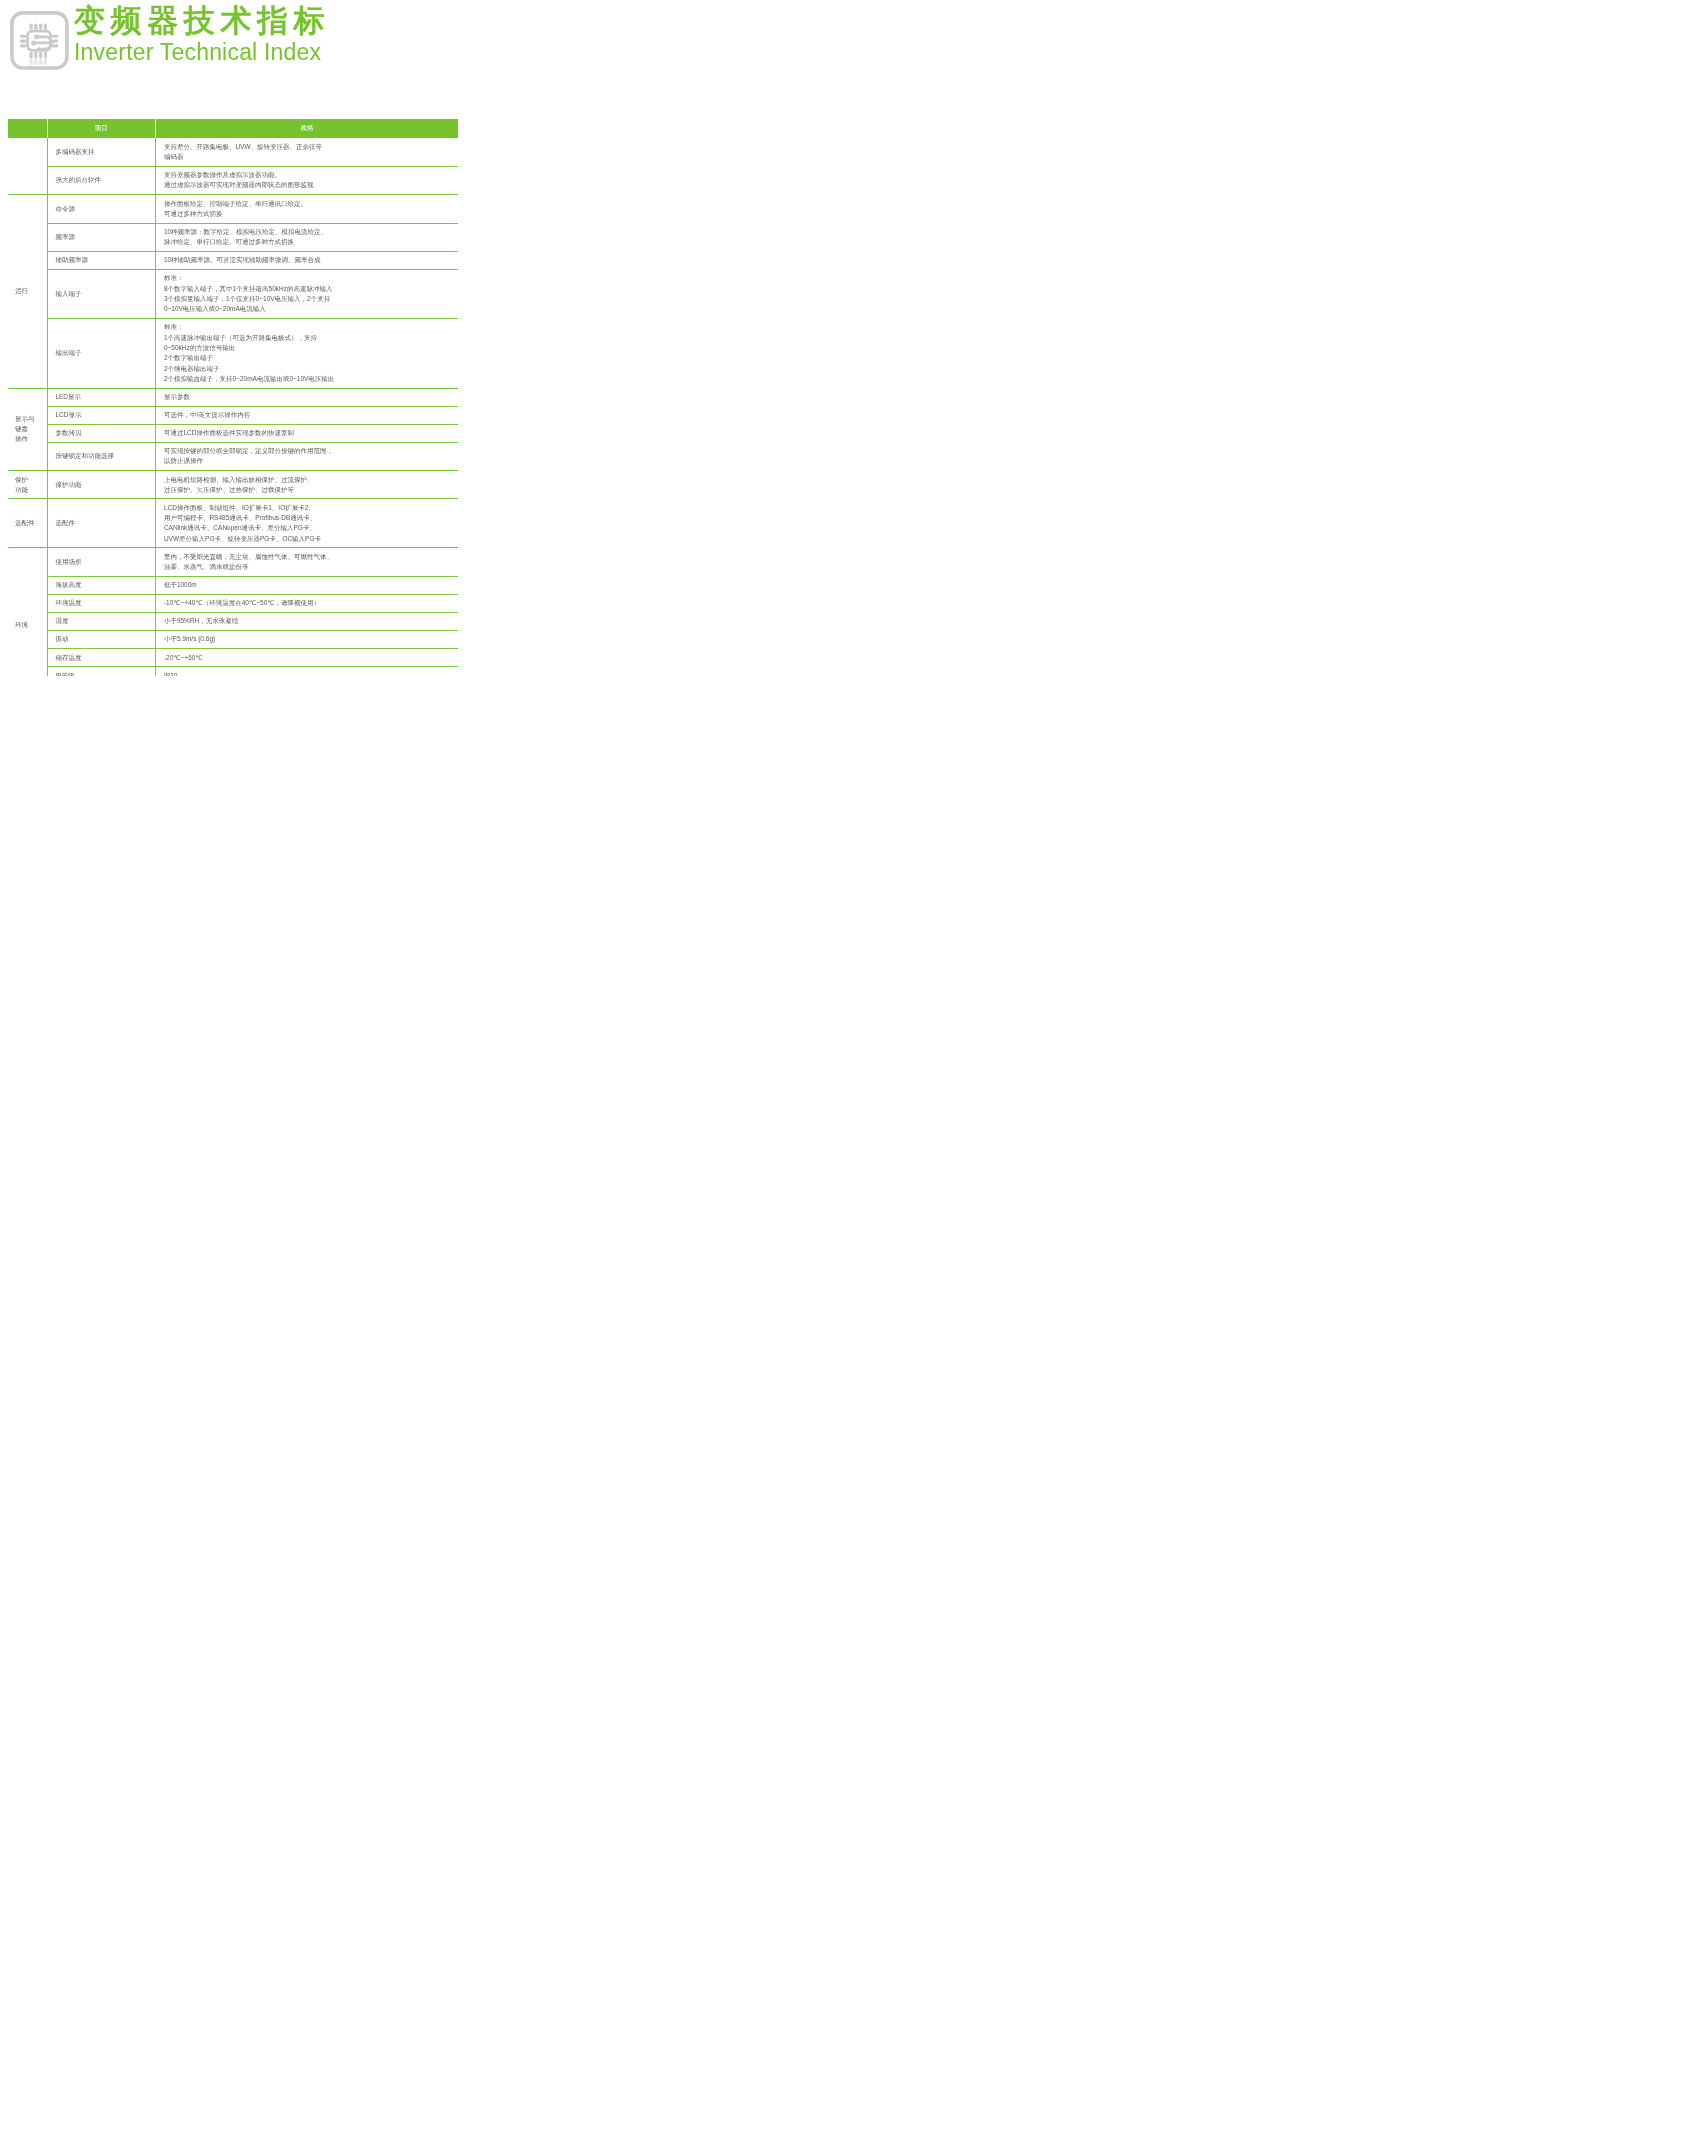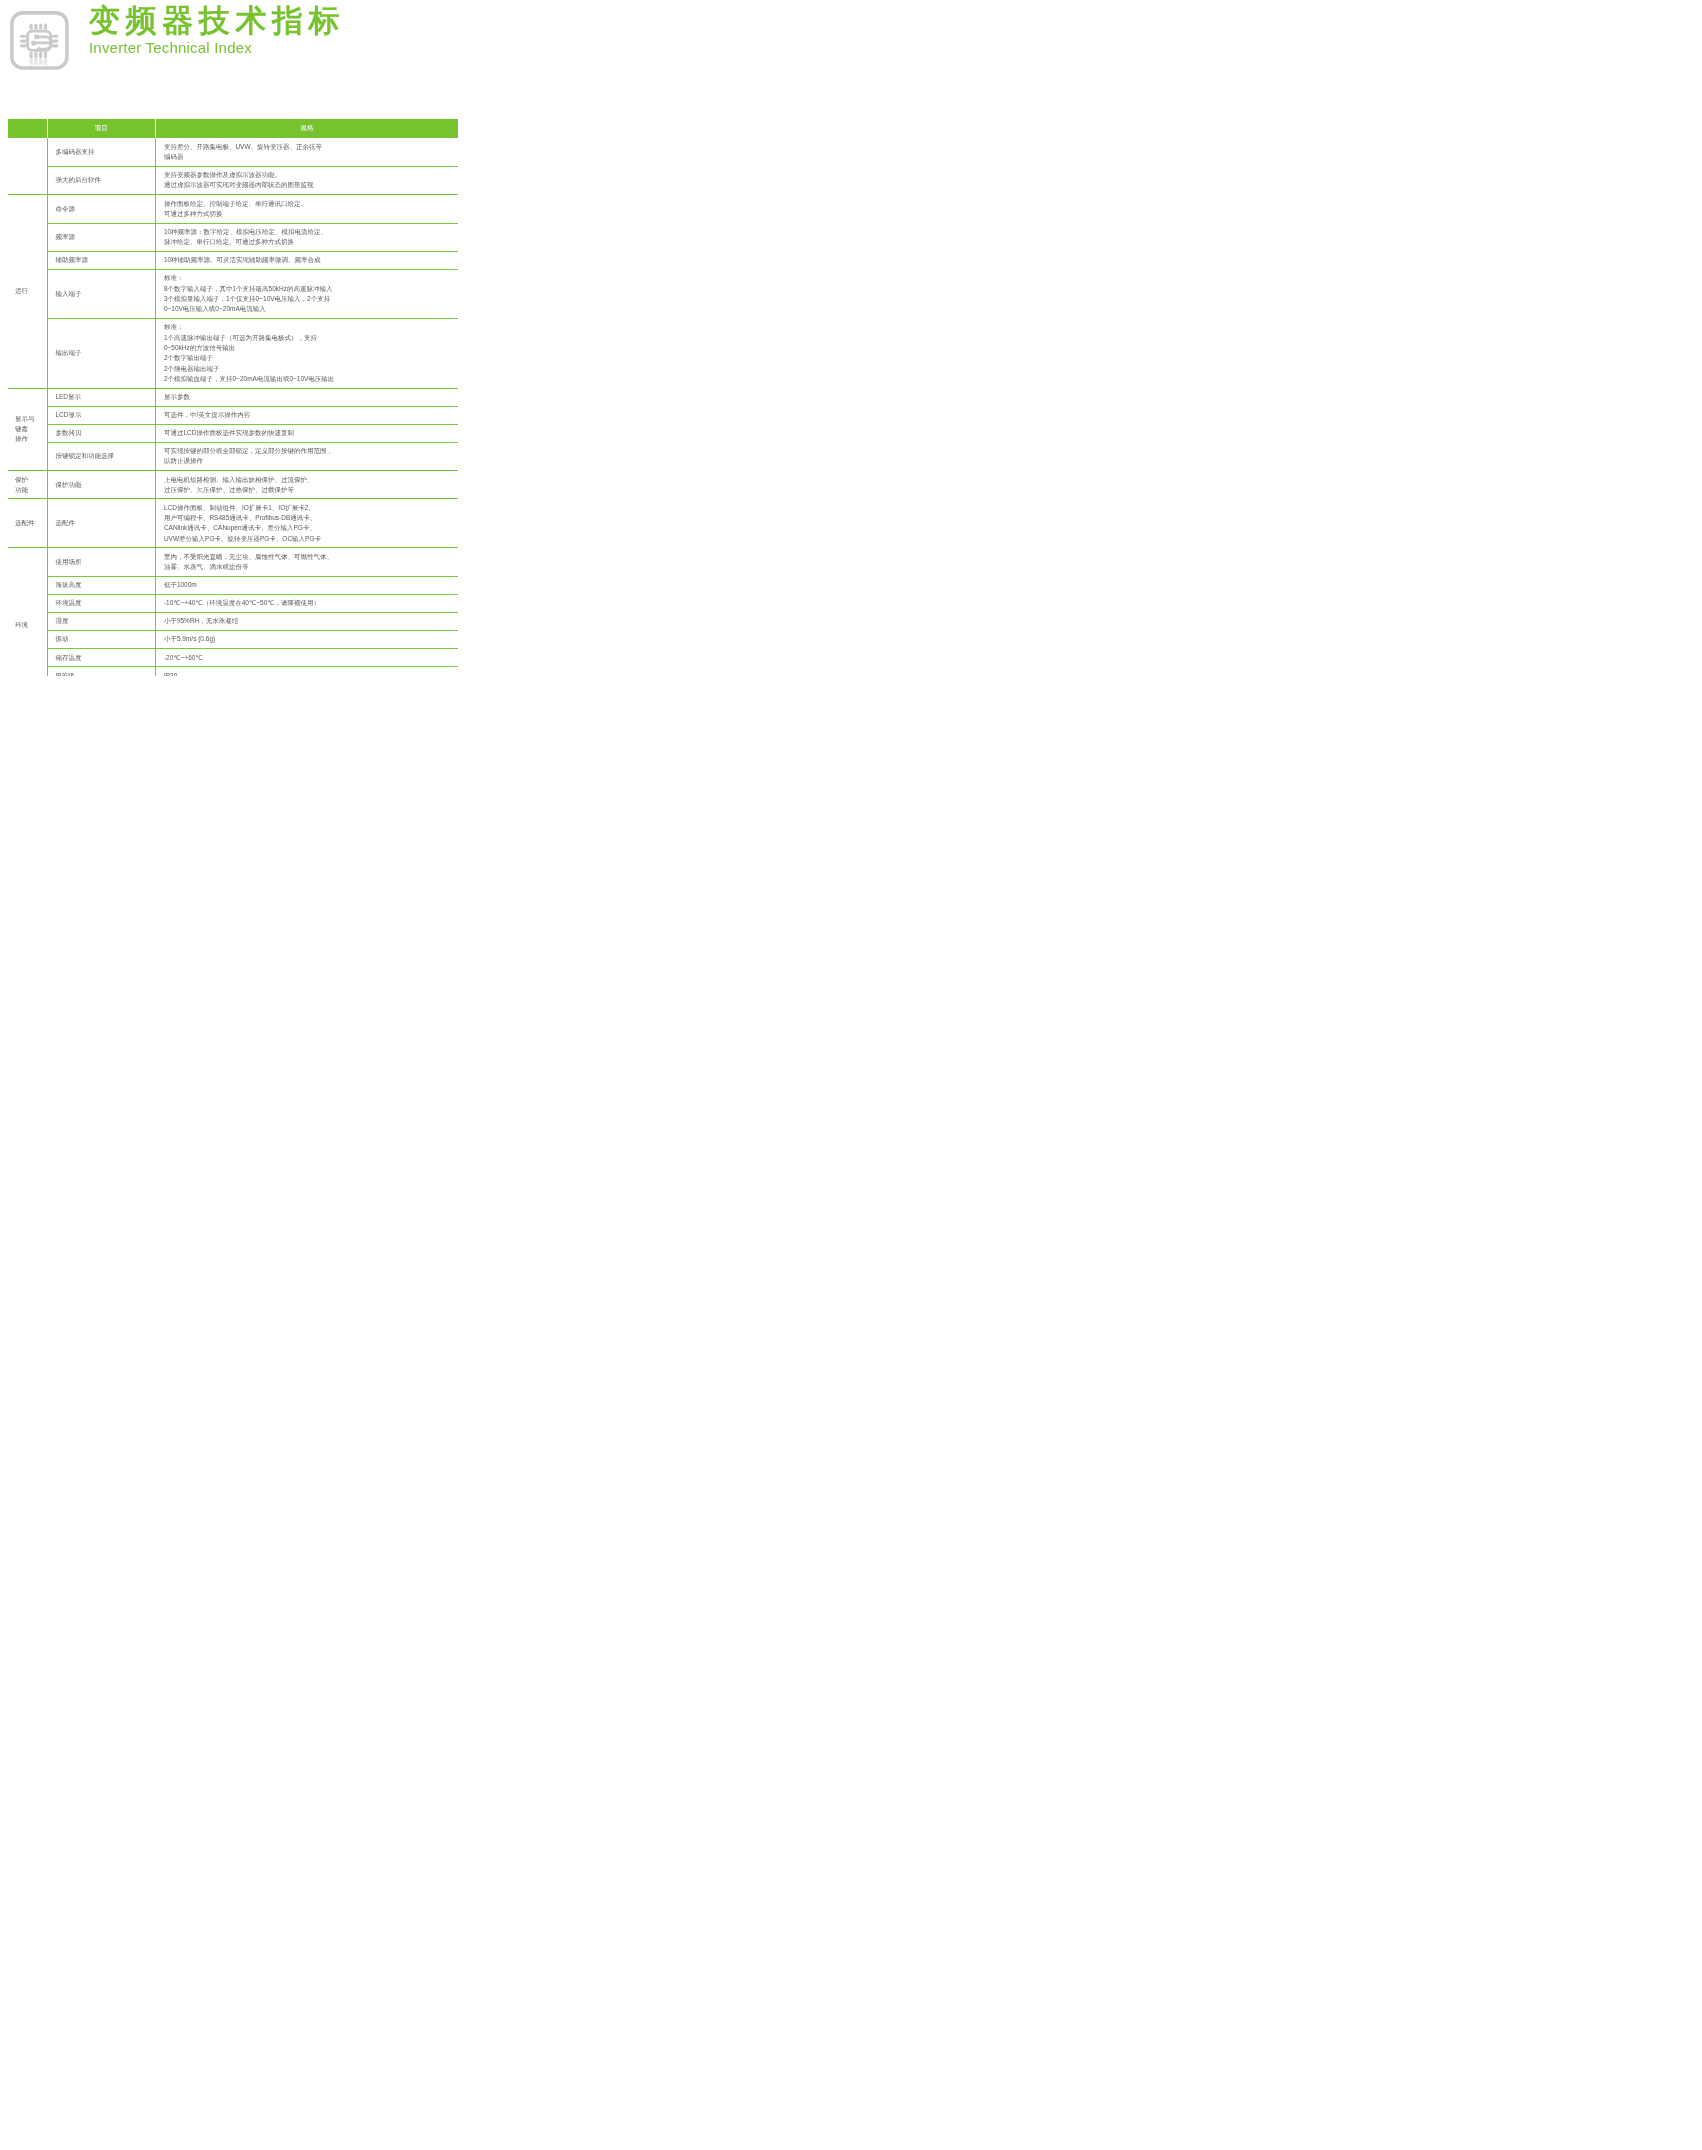--- a/index.html
+++ b/index.html
@@ -5,27 +5,27 @@
   :root{ }
   *{ box-sizing:border-box; }
   html,body{ margin:0; padding:0; background:#ffffff; }
   body{
     width:465px; min-height:676px; position:relative;
     font-family:"Liberation Sans","DejaVu Sans",sans-serif;
     -webkit-font-smoothing:antialiased;
   }
   
   .hero-icon{ position:absolute; left:8.6px; top:10.3px; width:64px; height:64px; }
-  .hero-titles{ position:absolute; left:89px; top:4.3px; }
+  .hero-titles{ position:absolute; left:74px; top:4.3px; }
   .title-cn{
     margin:0; color:#76c32e; font-size:31px; line-height:1.08;
     font-weight:700; letter-spacing:5.6px; white-space:nowrap;
   }
   .title-en{
-    margin:2.6px 0 0 0; color:#76c32e; font-size:15px; line-height:1.05;
+    margin:2.6px 0 0 0; color:#76c32e; font-size:23px; line-height:1.05;
     font-weight:400; letter-spacing:0.2px; white-space:nowrap;
   }
   
   table.spec{
     position:absolute; left:8.2px; top:119px; width:449px;
     border-collapse:collapse; table-layout:fixed;
     border-bottom:2.2px solid #76c32e;
   }
   col.c-cat{ width:39px; } col.c-item{ width:108px; } col.c-spec{ width:303px; }
   thead th{

